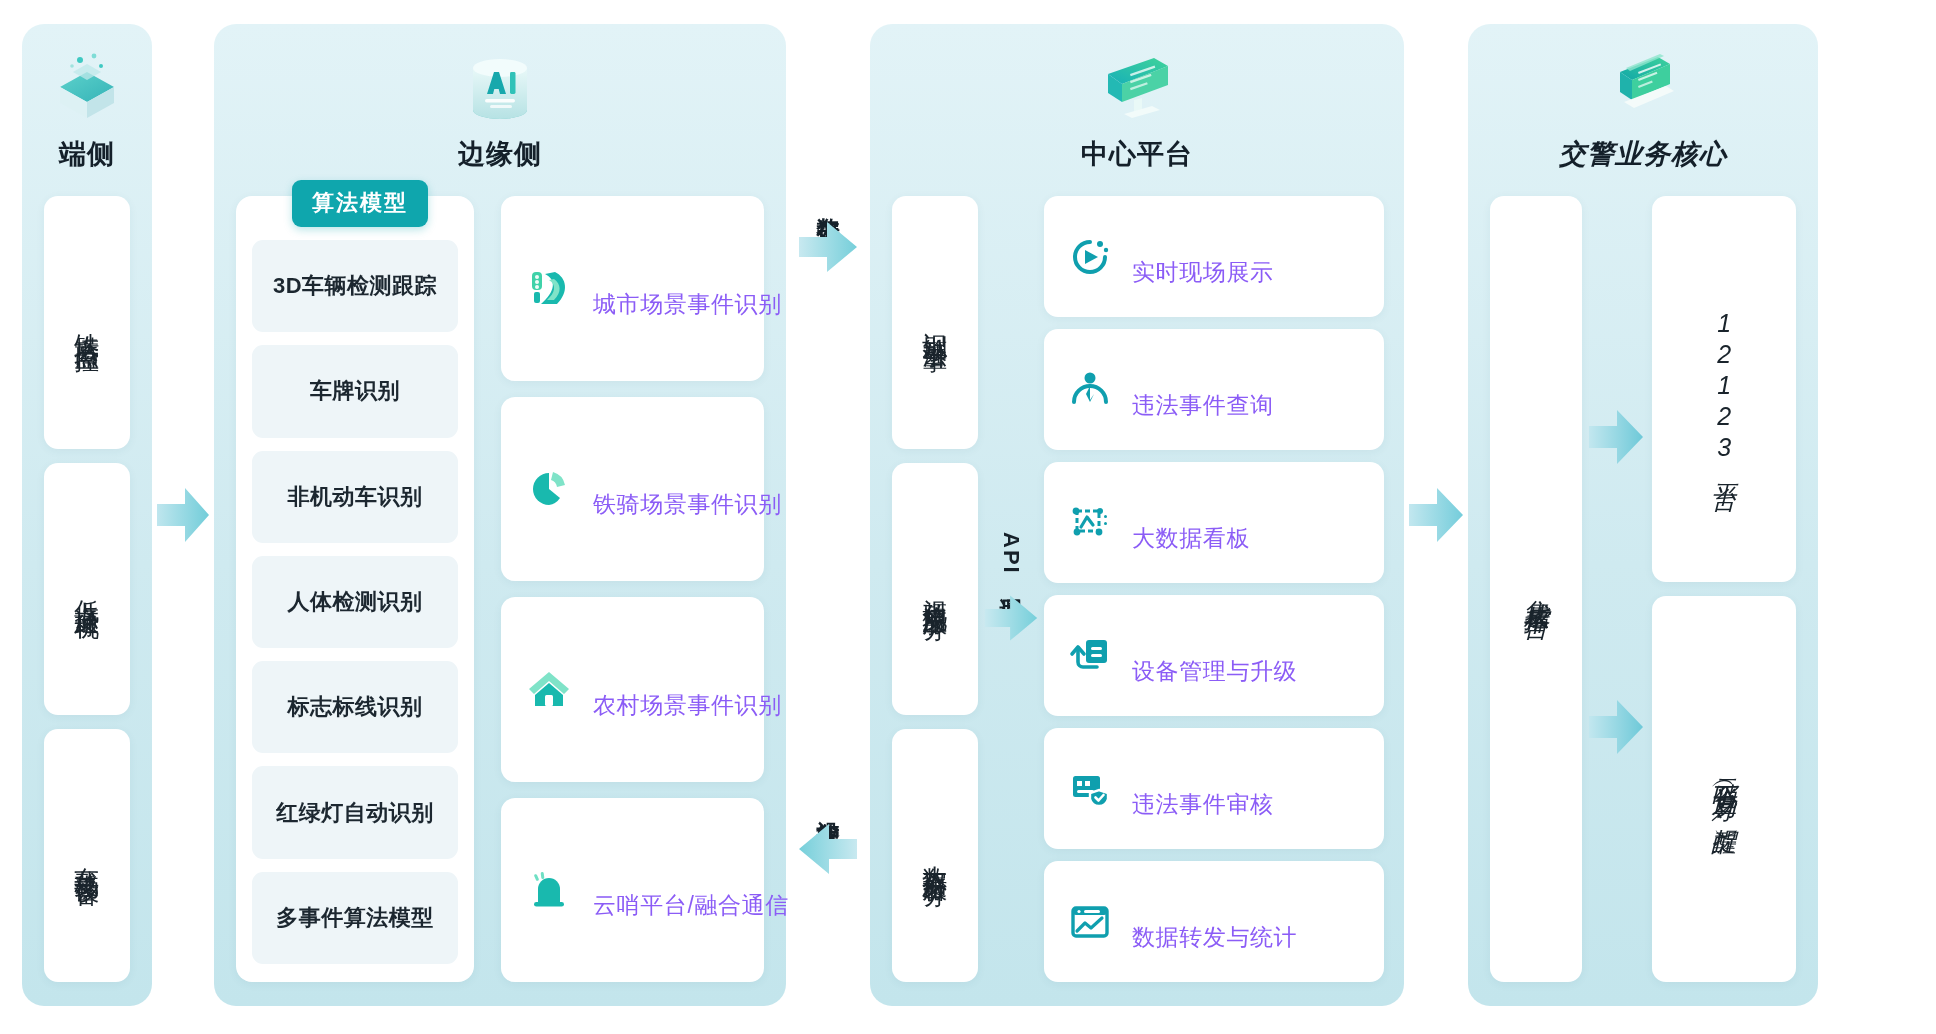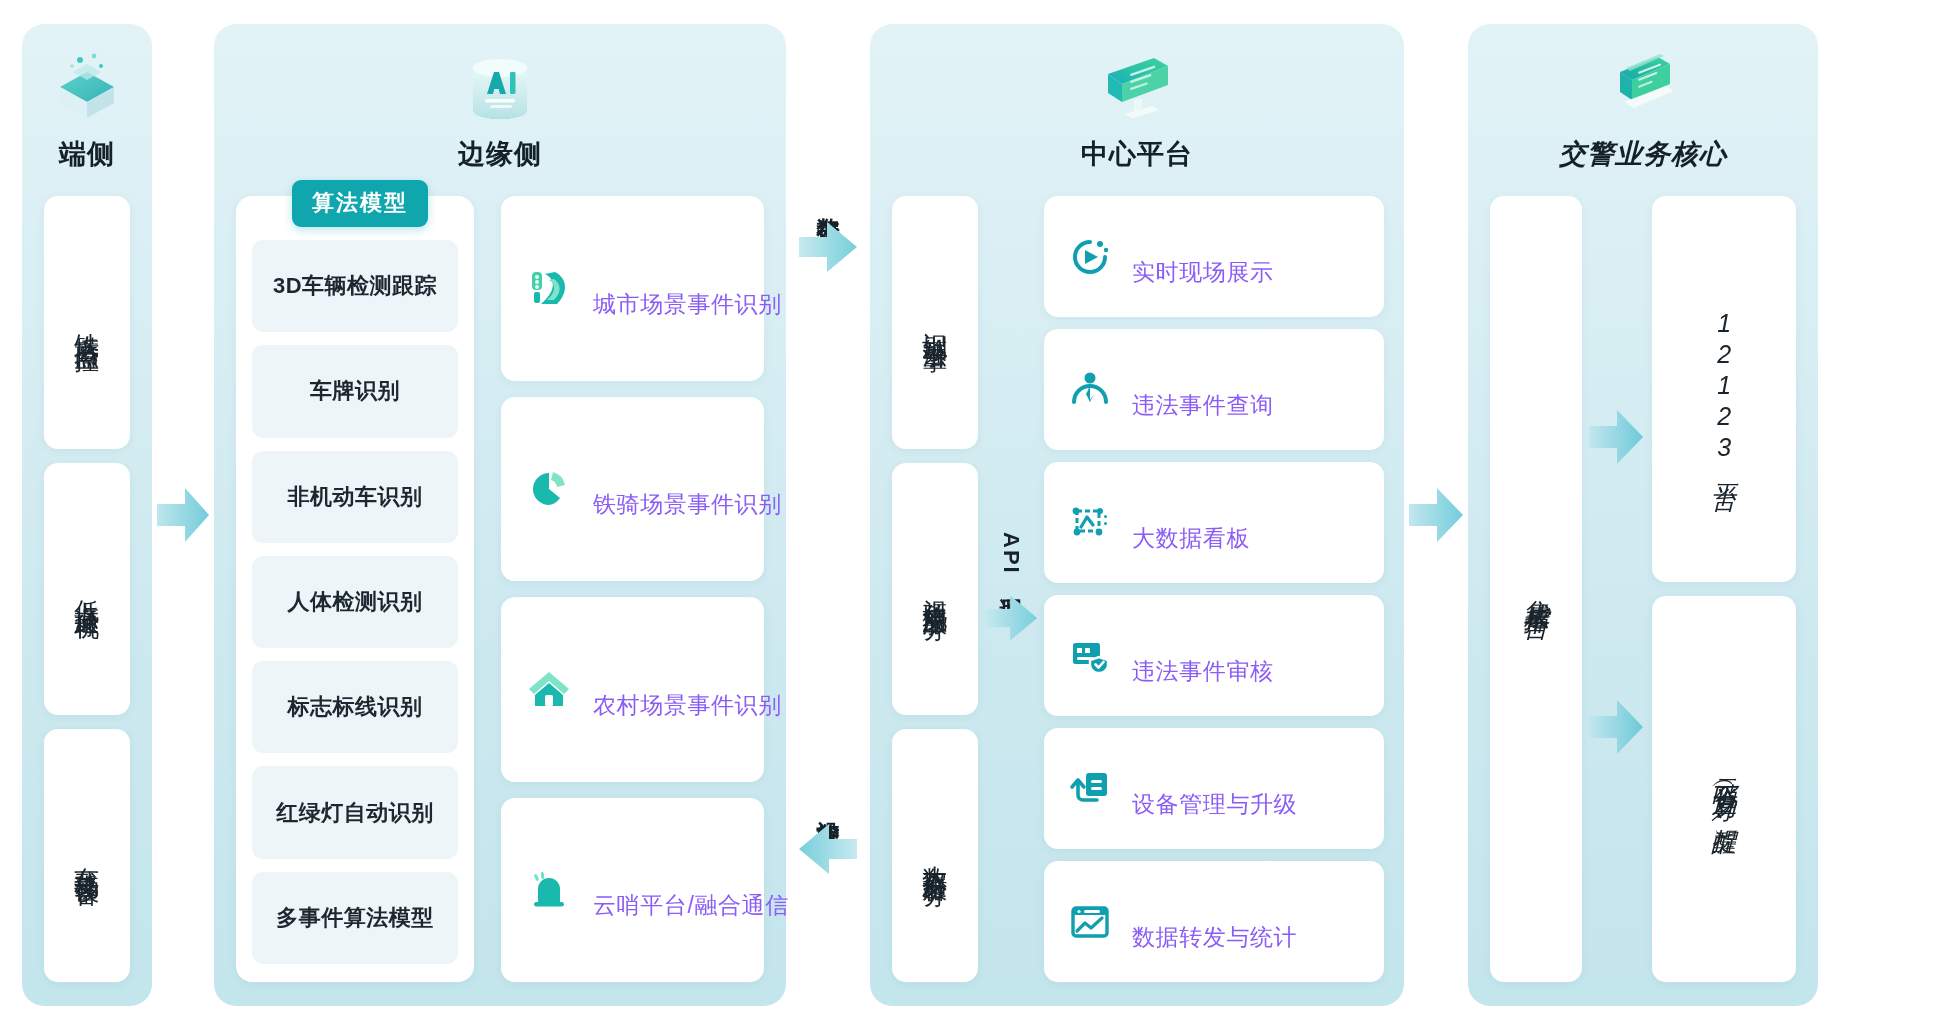--- a/index.html
+++ b/index.html
@@ -534,42 +534,42 @@
               <rect x="36" y="14" width="3" height="3" rx="1.5" fill="#0f9fae"></rect>
               <rect x="36" y="21" width="3" height="3" rx="1.5" fill="#0f9fae"></rect>
             </svg>
           </span>
           <span class="flabel">大数据看板</span>
         </div>
 
         <div class="fcard">
           <span class="ficon">
             <svg viewBox="0 0 44 44" width="44" height="44">
+              <rect x="18" y="6" width="21" height="23" rx="3" fill="#0f9fae"></rect>
+              <rect x="23" y="13" width="11" height="3" rx="1.5" fill="#ffffff"></rect>
+              <rect x="23" y="20" width="11" height="3" rx="1.5" fill="#ffffff"></rect>
+              <path d="M10 14 V28 a5 5 0 0 0 5 5 h14" fill="none" stroke="#0f9fae" stroke-width="3.6" stroke-linecap="round"></path>
+              <path d="M4 20 L10 13 L16 20" fill="none" stroke="#0f9fae" stroke-width="3.6" stroke-linecap="round" stroke-linejoin="round"></path>
+            </svg>
+          </span>
+          <span class="flabel">设备管理与升级</span>
+        </div>
+
+        <div class="fcard">
+          <span class="ficon">
+            <svg viewBox="0 0 44 44" width="44" height="44">
               <rect x="5" y="9" width="27" height="21" rx="2.5" fill="#0f9fae"></rect>
               <rect x="9" y="14" width="5" height="5" fill="#ffffff"></rect>
               <rect x="17" y="14" width="5" height="5" fill="#ffffff"></rect>
               <rect x="9" y="23" width="17" height="3" rx="1.5" fill="#ffffff"></rect>
               <path d="M31 23 L40 26 v6 a9 9 0 0 1 -9 7 a9 9 0 0 1 -9 -7 v-6 Z" fill="#0f9fae" stroke="#ffffff" stroke-width="2.4"></path>
               <path d="M27.5 30.5 L30.5 33.5 L35.5 28" fill="none" stroke="#ffffff" stroke-width="2.6" stroke-linecap="round" stroke-linejoin="round"></path>
             </svg>
           </span>
           <span class="flabel">违法事件审核</span>
-        </div>
-
-        <div class="fcard">
-          <span class="ficon">
-            <svg viewBox="0 0 44 44" width="44" height="44">
-              <rect x="18" y="6" width="21" height="23" rx="3" fill="#0f9fae"></rect>
-              <rect x="23" y="13" width="11" height="3" rx="1.5" fill="#ffffff"></rect>
-              <rect x="23" y="20" width="11" height="3" rx="1.5" fill="#ffffff"></rect>
-              <path d="M10 14 V28 a5 5 0 0 0 5 5 h14" fill="none" stroke="#0f9fae" stroke-width="3.6" stroke-linecap="round"></path>
-              <path d="M4 20 L10 13 L16 20" fill="none" stroke="#0f9fae" stroke-width="3.6" stroke-linecap="round" stroke-linejoin="round"></path>
-            </svg>
-          </span>
-          <span class="flabel">设备管理与升级</span>
         </div>
 
         <div class="fcard">
           <span class="ficon">
             <svg viewBox="0 0 44 44" width="44" height="44">
               <rect x="5" y="8" width="34" height="28" rx="3" fill="none" stroke="#0f9fae" stroke-width="3.4"></rect>
               <rect x="5" y="8" width="34" height="7" rx="3" fill="#0f9fae"></rect>
               <circle cx="11" cy="11.5" r="1.6" fill="#ffffff"></circle>
               <rect x="16" y="10" width="16" height="3" rx="1.5" fill="#ffffff"></rect>
               <path d="M9 31 L17 23 L23 28 L34 18" fill="none" stroke="#0f9fae" stroke-width="3.2" stroke-linecap="round" stroke-linejoin="round"></path>

